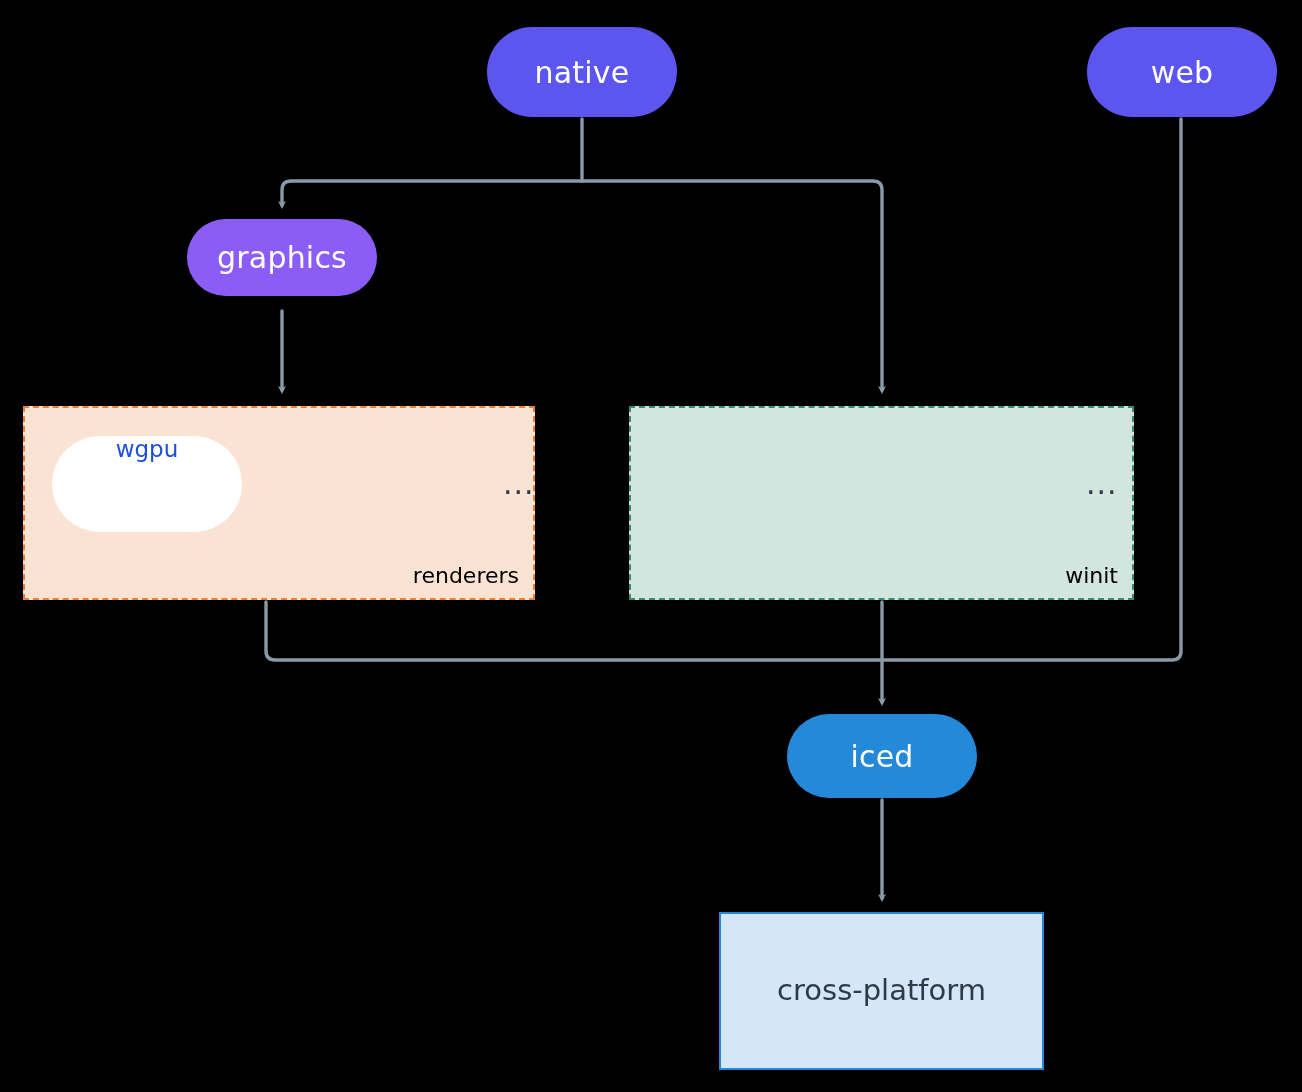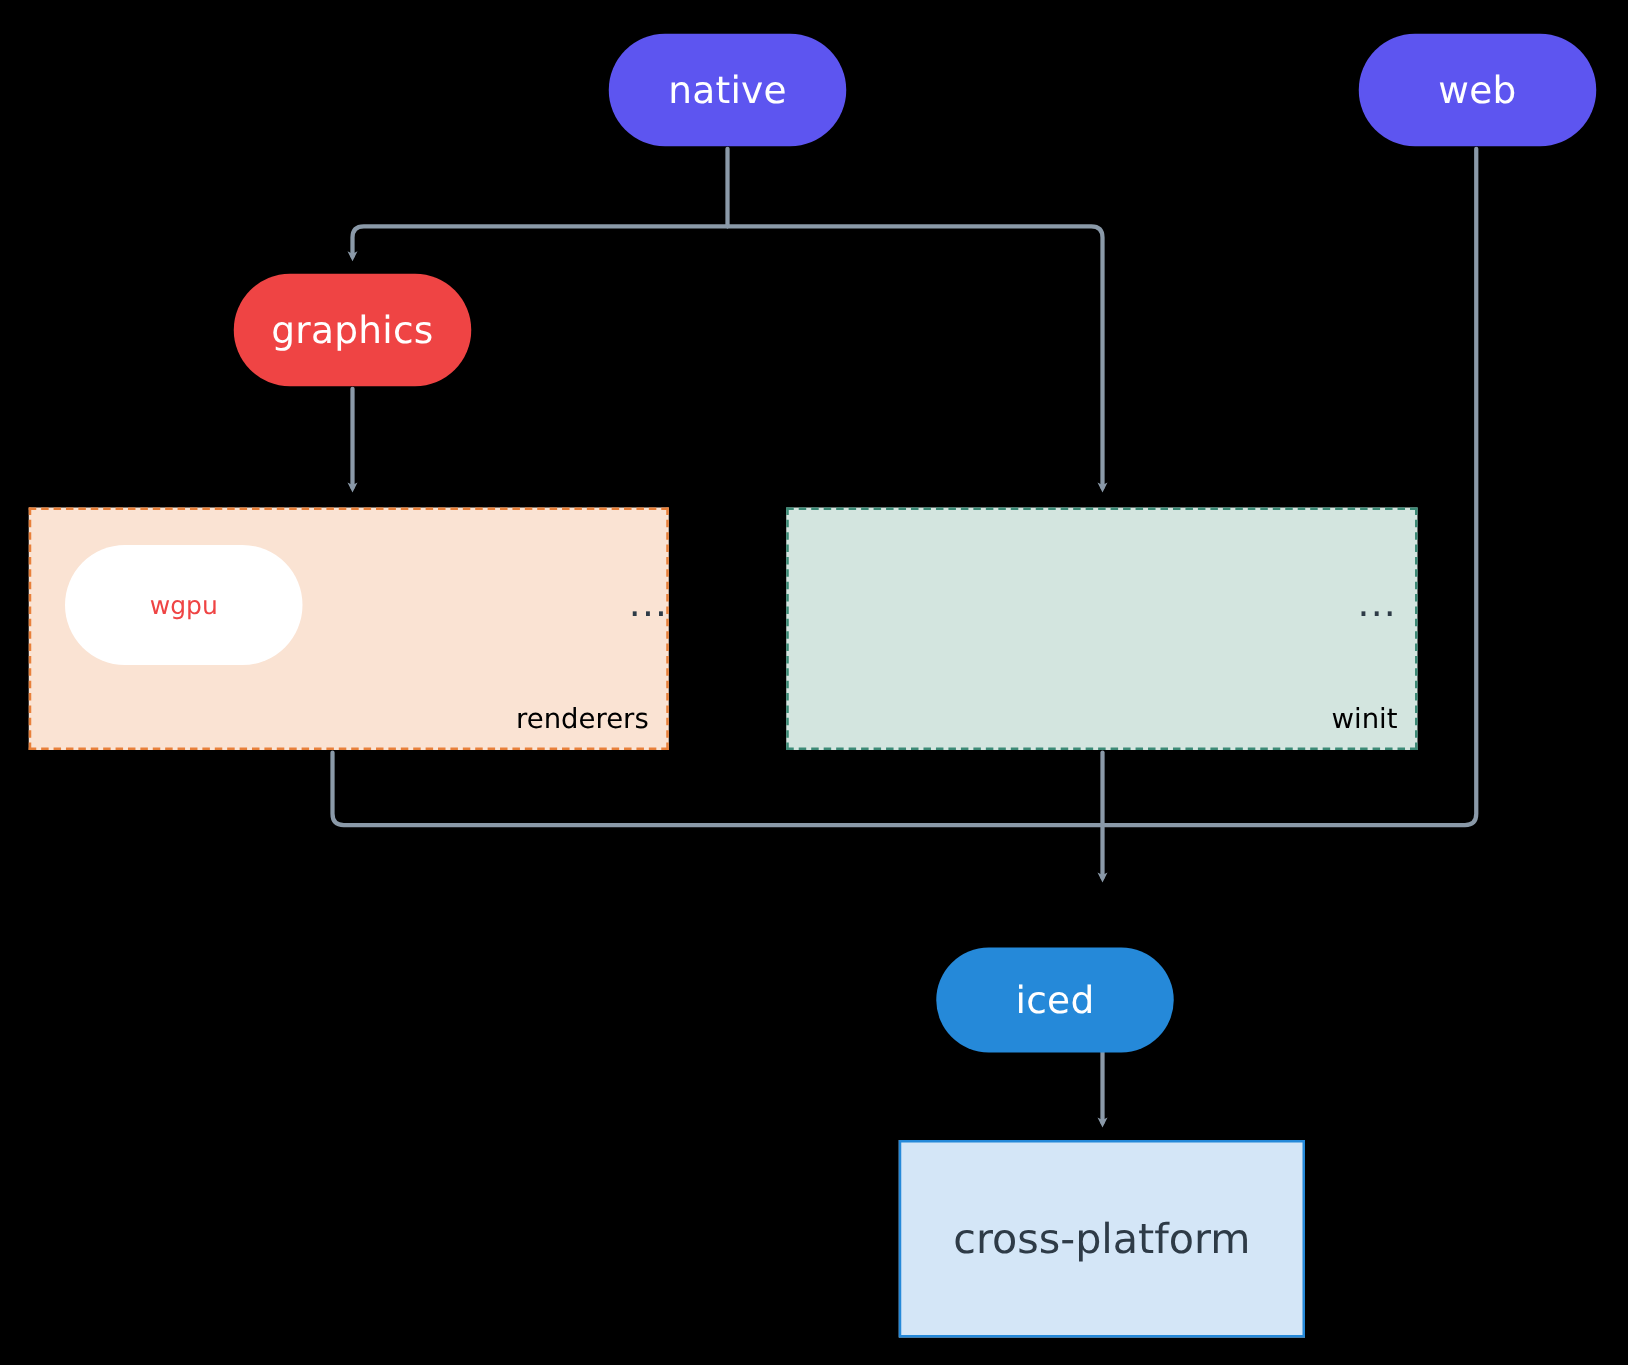--- a/index.html
+++ b/index.html
@@ -42,28 +42,27 @@
     width: 190px; height: 90px;
     background: #5D55F0;
   }
   .pill-web {
     left: 1087px; top: 27px;
     width: 190px; height: 90px;
     background: #5D55F0;
   }
   .pill-graphics {
     left: 187px; top: 219px;
-    width: 190px; height: 90px;
-    background: #ef4444;
+    width: 190px; height: 77px;
+    background: #8b5cf6;
   }
   .pill-iced {
-    left: 749px; top: 714px;
+    left: 787px; top: 714px;
     width: 190px; height: 84px;
     background: #2589D9;
-    margin-top: 44px;
   }
 
   
   .group {
     position: absolute;
     box-sizing: border-box;
   }
   .group-renderers {
     left: 23px; top: 406px;
     width: 512px; height: 194px;
@@ -82,26 +81,26 @@
     bottom: 10px;
     font-size: 22px;
     color: #000000;
     white-space: nowrap;
   }
 
   
   .chip {
     position: absolute;
     display: flex;
-    align-items: center;
+    align-items: flex-start;
     justify-content: center;
     background: #FFFFFF;
     border-radius: 999px;
-    color: #ef4444;
-    font-size: 20px;
+    color: #1d4ed8;
+    font-size: 23px;
     white-space: nowrap;
     box-sizing: border-box;
   }
   .chip-wgpu  { left: 27px;  top: 28px; width: 190px; height: 96px; }
   .chip-glow  { left: 240px; top: 28px; width: 190px; height: 96px; }
   .chip-winit { left: 26px;  top: 28px; width: 190px; height: 96px; }
   .chip-glutin{ left: 242px; top: 28px; width: 190px; height: 96px; }
 
   .ellipsis {
     position: absolute;
@@ -119,21 +118,21 @@
     left: 719px; top: 912px;
     width: 325px; height: 158px;
     background: #D4E6F7;
     border: 2px solid #2589D9;
     box-sizing: border-box;
     display: flex;
     flex-direction: column;
     align-items: center;
     justify-content: center;
     color: #2E3B47;
-    font-size: 33px;
+    font-size: 29px;
     line-height: 1.72;
     text-align: center;
   }
 </style>
 </head>
 <body>
 
 <div id="stage">
 
   <svg id="edges" viewBox="0 0 1302 1092" width="1302" height="1092">

